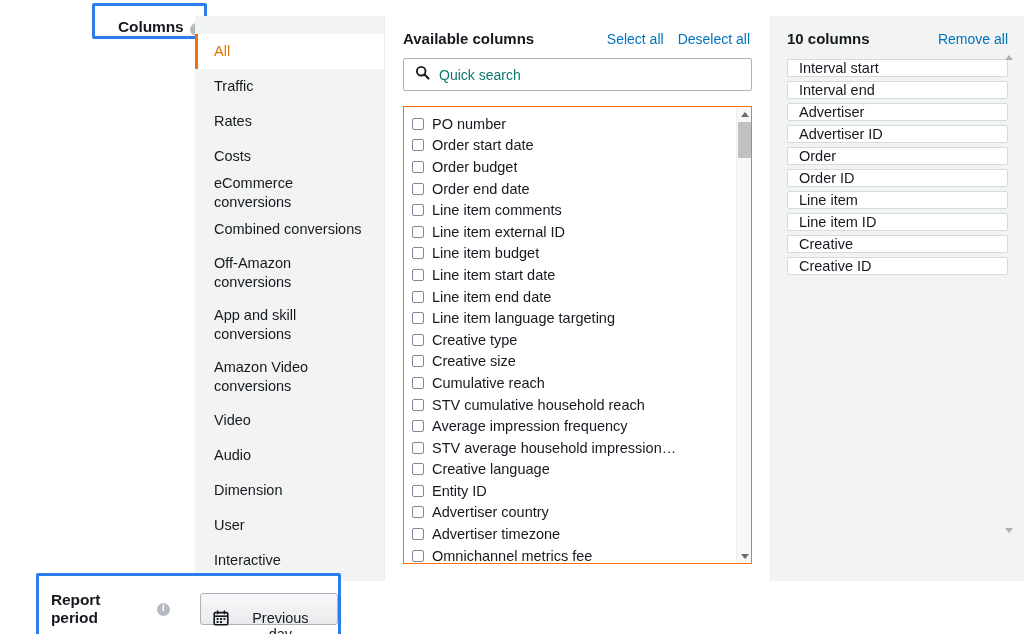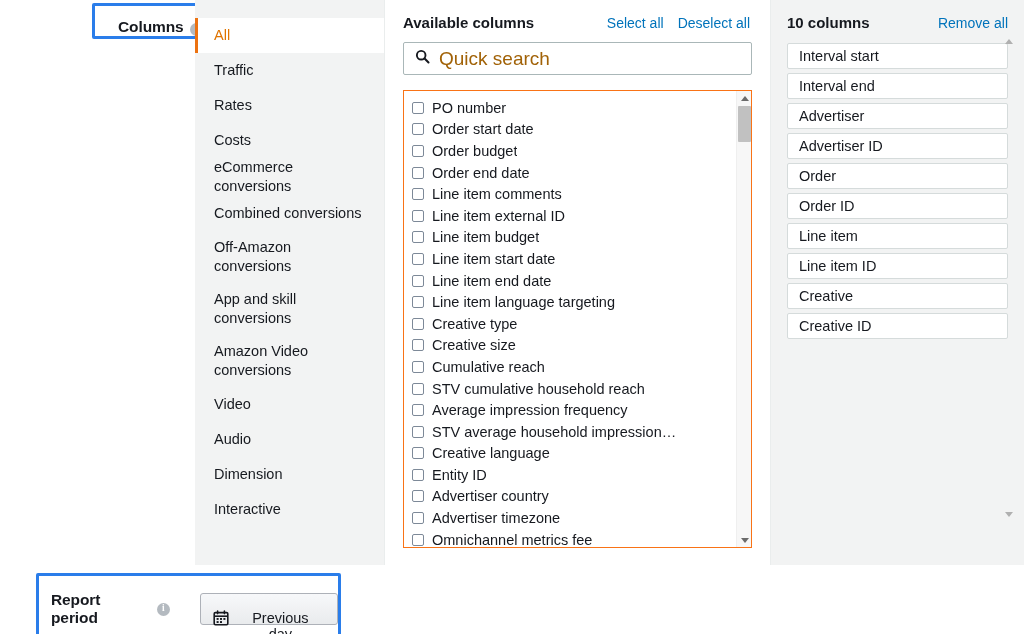--- a/index.html
+++ b/index.html
@@ -54,21 +54,21 @@
     justify-content: center;
     font-family: "Liberation Serif", serif;
     line-height: 1;
     flex: none;
   }
 
   
   .panel {
     position: absolute;
     left: 195px;
-    top: 0px;
+    top: 16px;
     width: 829px;
     height: 565px;
     display: flex;
     background: #ffffff;
   }
 
   
   .cat-nav {
     width: 190px;
     background: #f2f3f3;
@@ -134,22 +134,22 @@
     border: 1px solid #aab7b8;
     border-radius: 2px;
     background: #ffffff;
     display: flex;
     align-items: center;
     padding-left: 11px;
     gap: 9px;
   }
   .search-icon { flex: none; display: block; }
   .search-placeholder {
-    font-size: 19px;
-    color: #a16207;
+    font-size: 14px;
+    color: #0f766e;
   }
 
   .list-box {
     margin-top: 15px;
     height: 458px;
     border: 1px solid #f97316;
     background: #ffffff;
     position: relative;
     overflow: hidden;
   }
@@ -229,21 +229,21 @@
     justify-content: space-between;
     margin-bottom: 12px;
   }
   .sel-title {
     font-size: 15px;
     font-weight: bold;
     color: #16191f;
   }
   .sel-list { position: relative; }
   .sel-item {
-    height: 26px;
+    height: 18px;
     background: #ffffff;
     border: 1px solid #d5dbdb;
     border-radius: 2px;
     display: flex;
     align-items: center;
     padding-left: 11px;
     margin-bottom: 4px;
     font-size: 14.5px;
     color: #16191f;
     cursor: grab;
@@ -353,20 +353,23 @@
         <span>Amazon Video conversions</span>
       </div>
       <div class="cat-item">
         <span>Video</span>
       </div>
       <div class="cat-item">
         <span>Audio</span>
       </div>
       <div class="cat-item">
         <span>Dimension</span>
+      </div>
+      <div class="cat-item">
+        <span>User</span>
       </div>
       <div class="cat-item">
         <span>Interactive</span>
       </div>
     </nav>
 
     <section class="avail">
       <div class="avail-head">
         <span class="avail-title">Available columns</span>
         <span class="avail-actions">

